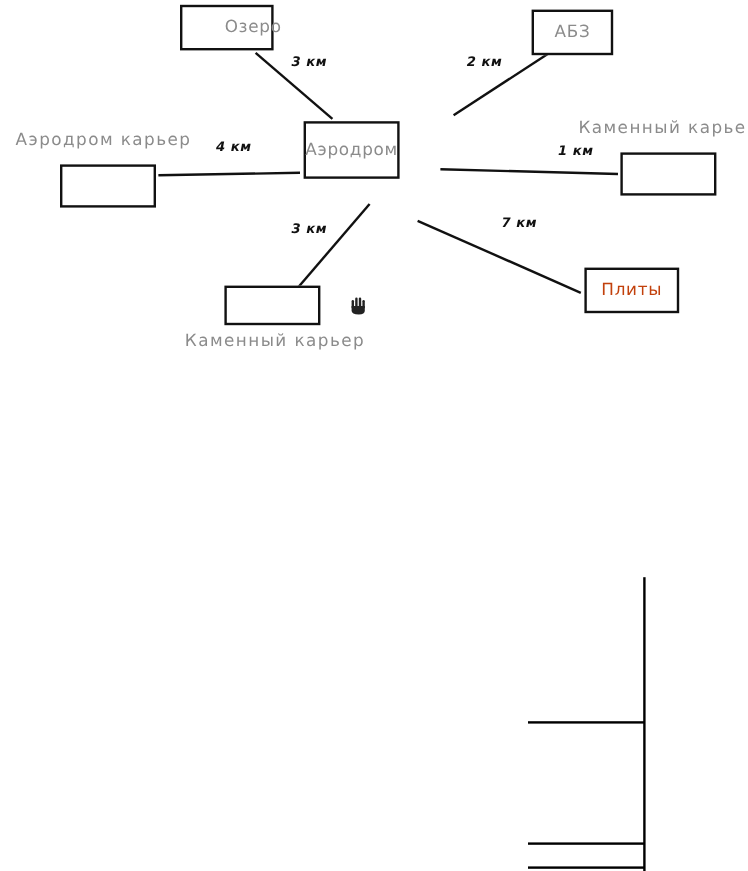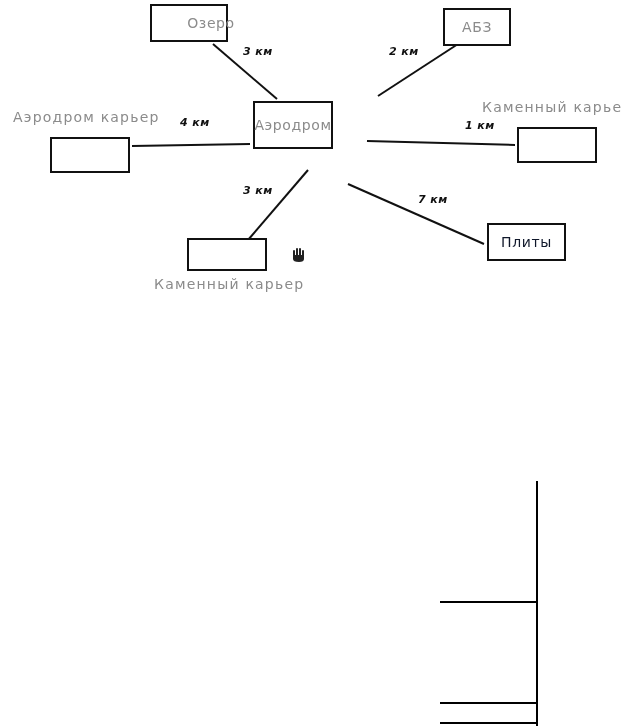--- a/index.html
+++ b/index.html
@@ -110,31 +110,31 @@
       <div class="node-box" style="left: 253px; top: 101px; width: 80px; height: 48px; border-color: rgb(17, 17, 17);">
         <span class="node-text" style="color: rgb(139, 139, 139);">Аэродром</span>
       </div>
       <div class="node-box" style="left: 50px; top: 137px; width: 80px; height: 36px; border-color: rgb(17, 17, 17);"></div>
       <div class="outside-label" style="color: rgb(139, 139, 139); left: 13px; top: 109px;">Аэродром карьер</div>
       <div class="node-box" style="left: 517px; top: 127px; width: 80px; height: 36px; border-color: rgb(17, 17, 17);"></div>
       <div class="outside-label" style="color: rgb(139, 139, 139); left: 482px; top: 99px;">Каменный карьер</div>
       <div class="node-box" style="left: 187px; top: 238px; width: 80px; height: 33px; border-color: rgb(17, 17, 17);"></div>
       <div class="outside-label" style="color: rgb(139, 139, 139); left: 154px; top: 276px;">Каменный карьер</div>
       <div class="node-box" style="left: 487px; top: 223px; width: 79px; height: 38px; border-color: rgb(17, 17, 17);">
-        <span class="node-text" style="color: #0f172a;">Плиты</span>
+        <span class="node-text" style="color: #c2410c;">Плиты</span>
       </div>
     </div>
 
   <div id="labels-layer">
       <div class="edge-label" style="left: 243px; top: 45px; color: rgb(17, 17, 17);">3 км</div>
       <div class="edge-label" style="left: 389px; top: 45px; color: rgb(17, 17, 17);">2 км</div>
       <div class="edge-label" style="left: 180px; top: 116px; color: rgb(17, 17, 17);">4 км</div>
       <div class="edge-label" style="left: 465px; top: 119px; color: rgb(17, 17, 17);">1 км</div>
       <div class="edge-label" style="left: 243px; top: 184px; color: rgb(17, 17, 17);">3 км</div>
-      <div class="edge-label" style="left: 418px; top: 193px; color: rgb(17, 17, 17); font-style: italic;">7 км</div>
+      <div class="edge-label" style="left: 418px; top: 179px; color: rgb(17, 17, 17); font-style: italic;">7 км</div>
     </div>
 
   <div class="hand-cursor" id="hand-cursor" style="left: 292px; top: 247px;">
     <svg viewBox="0 0 14 16" width="14" height="16" aria-hidden="true">
       <g fill="#222222">
         <rect x="1" y="3" width="2" height="7" rx="1"></rect>
         <rect x="4" y="1" width="2" height="9" rx="1"></rect>
         <rect x="7" y="1" width="2" height="9" rx="1"></rect>
         <rect x="10" y="3" width="2" height="7" rx="1"></rect>
         <path d="M1 8 H12 V12 Q12 15 7 15 Q1 15 1 12 Z"></path>

